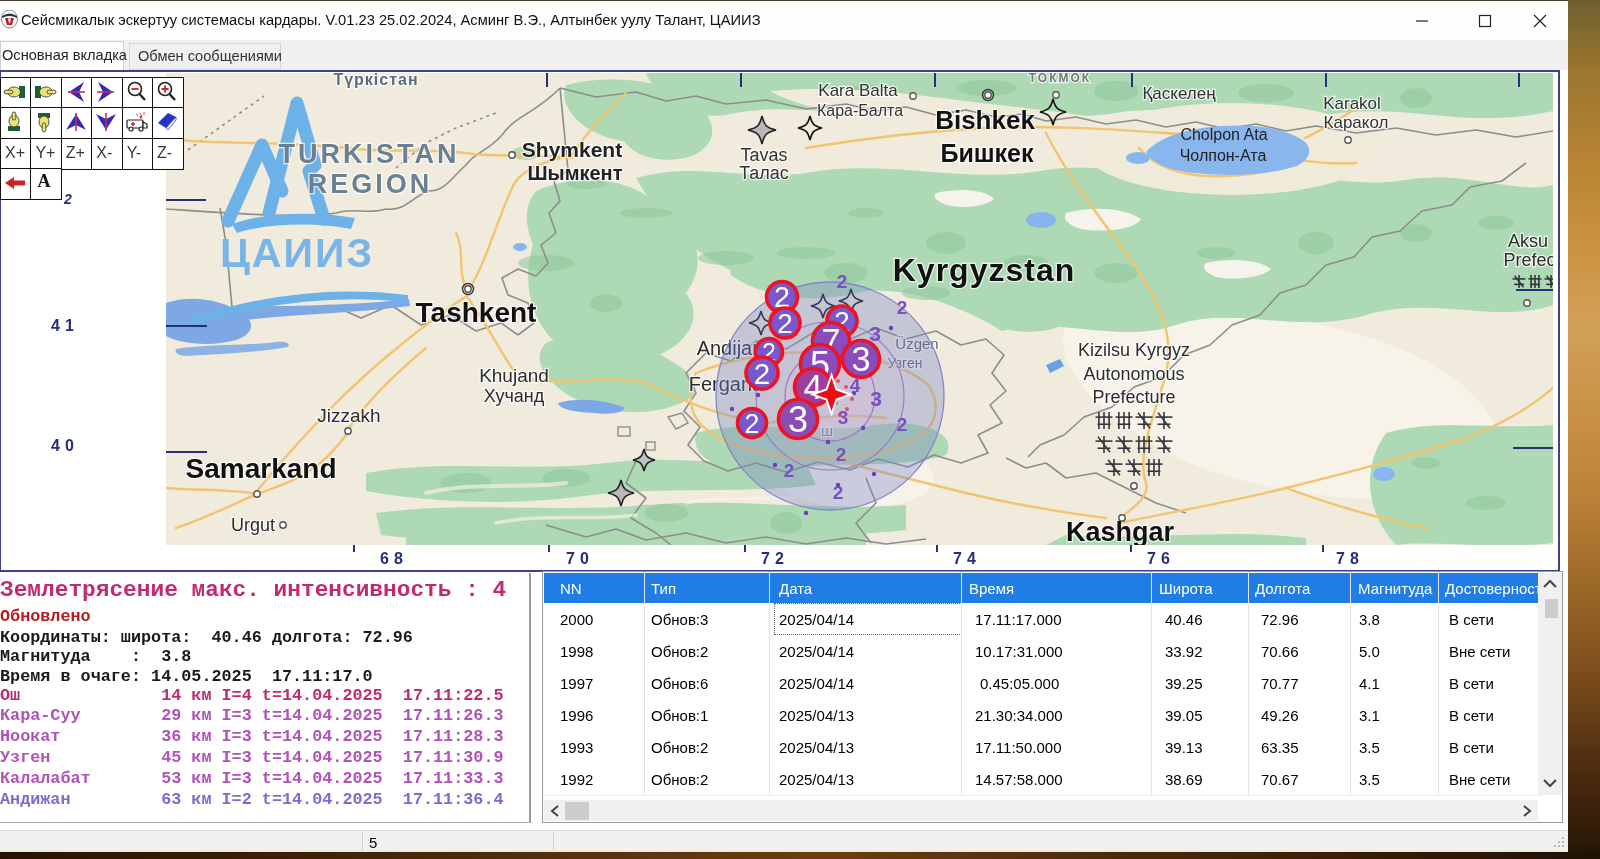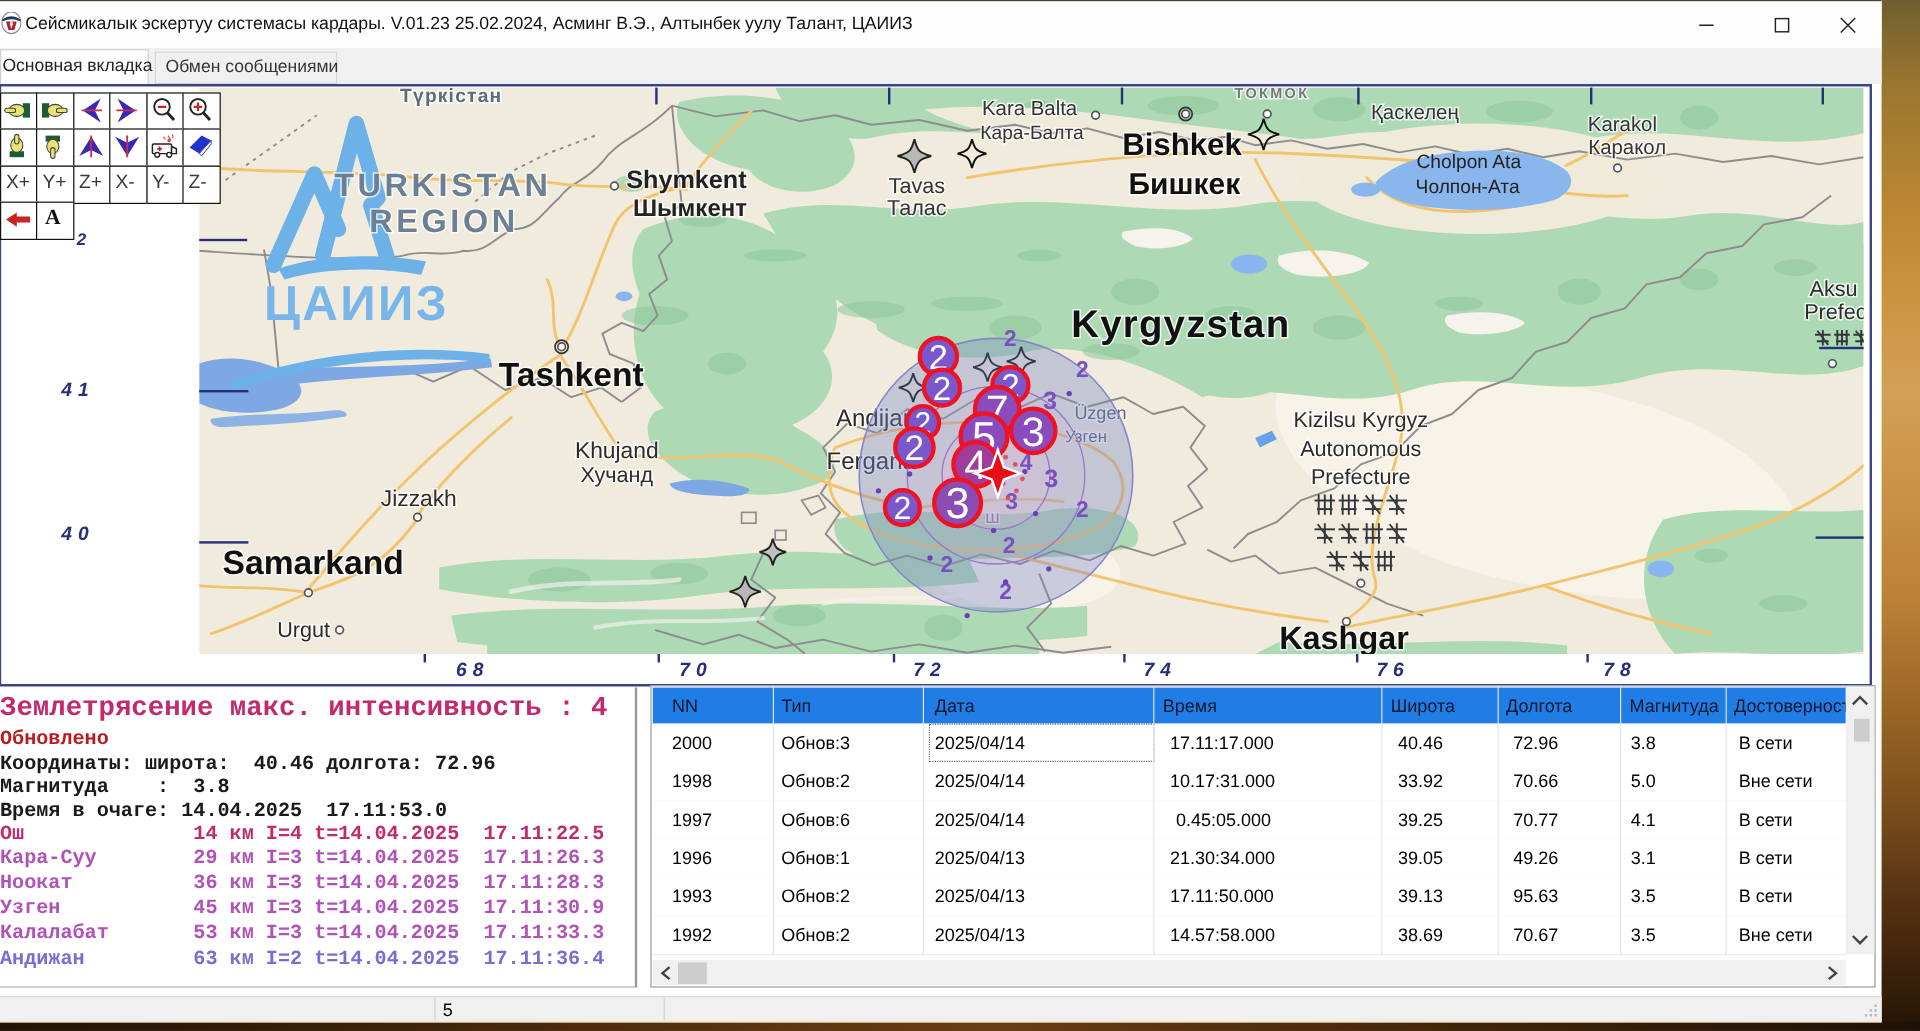--- a/index.html
+++ b/index.html
@@ -14,36 +14,36 @@
 #appicon{position:absolute;left:1px;top:9px;width:17px;height:19px;}
 .wbtn{position:absolute;top:0;width:56px;height:40px;color:#222;}
 
 #tabs{position:absolute;left:0;top:40px;width:1568px;height:30px;background:#f0f0f0;}
 .tab1{position:absolute;left:0;top:1px;width:124px;height:29px;background:#fff;border:1px solid #d0d0d0;border-bottom:none;box-sizing:border-box;}
 .tab2{position:absolute;left:129px;top:3px;width:152px;height:27px;background:#f0f0f0;border:1px solid #d5d5d5;box-sizing:border-box;}
 .tabtxt{font-size:14.6px;color:#3a3a3a;position:absolute;top:5px;white-space:nowrap;}
 
 #mappanel{position:absolute;left:0;top:70px;width:1560px;height:502px;background:#fff;border-top:2px solid #3c4386;border-bottom:2px solid #3c4386;border-right:2px solid #3c4386;border-left:1px solid #3c4386;box-sizing:border-box;}
 #mapsvg{position:absolute;left:166px;top:73px;width:1387px;height:472px;}
-.axlab{position:absolute;color:#252f7a;font-weight:bold;font-size:16px;letter-spacing:5px;font-style:italic;}
+.axlab{position:absolute;color:#252f7a;font-weight:bold;font-size:16px;letter-spacing:5px;}
 .tickv{position:absolute;width:2px;background:#252f7a;}
 .tickh{position:absolute;height:2px;background:#252f7a;}
 
 #toolbar{position:absolute;left:0;top:77px;}
 .tbrow{display:flex;}
 .tbc{width:30px;height:30px;background:#fff;border:1.6px solid #111;margin-right:-1.6px;margin-bottom:-1.6px;position:relative;}
 .tbc svg{position:absolute;left:1px;top:1px;}
 .tbtxt{font-size:16px;color:#3a3a3a;position:absolute;left:4px;top:5px;font-family:"Liberation Sans",sans-serif;}
 
 #textpanel{position:absolute;left:0;top:573px;width:529px;height:249px;background:#fff;border-right:2px solid #9a9a9a;border-bottom:1px solid #b0b0b0;box-sizing:content-box;overflow:hidden;font-family:"Liberation Mono",monospace;font-weight:bold;white-space:pre;}
 .tl{position:absolute;left:0;font-size:16.8px;}
 
 #tablepanel{position:absolute;left:542px;top:571px;width:1021px;height:252px;background:#fff;border:1px solid #9a9a9a;box-sizing:border-box;}
 #thead{position:absolute;left:1px;top:1px;width:995px;height:30px;background:#1f7de5;}
-.th{position:absolute;top:7px;color:#0f172a;font-size:15px;}
+.th{position:absolute;top:7px;color:#ffffff;font-size:15px;}
 .tr{position:absolute;left:1px;width:995px;height:32px;background:#fff;border-bottom:1px solid #ececec;}
 .td{position:absolute;top:8px;color:#000;font-size:15px;}
 .colline{position:absolute;top:0;width:1px;background:#e4e4e4;}
 
 .sb{position:absolute;background:#f0f0f0;}
 .sbthumb{position:absolute;background:#cdcdcd;}
 
 #status{position:absolute;left:0;top:830px;width:1568px;height:20px;background:#f0f0f0;border-top:1px solid #d9d9d9;}
 .stdiv{position:absolute;top:1px;width:1px;height:19px;background:#d0d0d0;}
 #winbot{position:absolute;left:0;top:850px;width:1568px;height:2px;background:#f5ead8;}
@@ -537,21 +537,21 @@
    <div class="tbc">
           <div class="tbtxt" style="left:6px;top:2px;font-weight:bold;font-size:18px;font-family:'Liberation Serif',serif;color:#111">A</div>
         </div>
   </div>
  </div>
  <div id="textpanel">
   <div class="tl" style="top:4px;font-size:22.8px;color:#c22a70">Землетрясение макс. интенсивность : 4</div>
   <div class="tl" style="top:34px;color:#b91c1c">Обновлено</div>
   <div class="tl" style="top:54.5px;color:#1a1a1a">Координаты: широта:  40.46 долгота: 72.96</div>
   <div class="tl" style="top:74px;color:#1a1a1a">Магнитуда    :  3.8</div>
-  <div class="tl" style="top:93.5px;color:#1a1a1a">Время в очаге: 14.04.2025  17.11:53.0</div>
+  <div class="tl" style="top:93.5px;color:#1a1a1a">Время в очаге: 14.05.2025  17.11:17.0</div>
   <div class="tl" style="top:113px;color:#c22a70">Ош              14 км I=4 t=14.04.2025  17.11:22.5</div>
   <div class="tl" style="top:133px;color:#b052b8">Кара-Суу        29 км I=3 t=14.04.2025  17.11:26.3</div>
   <div class="tl" style="top:154px;color:#b052b8">Ноокат          36 км I=3 t=14.04.2025  17.11:28.3</div>
   <div class="tl" style="top:175px;color:#b052b8">Узген           45 км I=3 t=14.04.2025  17.11:30.9</div>
   <div class="tl" style="top:196px;color:#b052b8">Калалабат       53 км I=3 t=14.04.2025  17.11:33.3</div>
   <div class="tl" style="top:217px;color:#7e6ad0">Андижан         63 км I=2 t=14.04.2025  17.11:36.4</div>
  </div>
  <div id="tablepanel">
   <div id="thead">
    <div class="th" style="left:16px">NN</div>
@@ -603,21 +603,21 @@
         <div class="td" style="left:717px">49.26</div>
    <div class="td" style="left:815px">3.1</div>
         <div class="td" style="left:905px">В сети</div>
   </div>
   <div class="tr" style="top:159px">
    <div class="td" style="left:16px">1993</div>
         <div class="td" style="left:107px">Обнов:2</div>
    <div class="td" style="left:235px">2025/04/13</div>
         <div class="td" style="left:431px">17.11:50.000</div>
    <div class="td" style="left:621px">39.13</div>
-        <div class="td" style="left:717px">95.63</div>
+        <div class="td" style="left:717px">63.35</div>
    <div class="td" style="left:815px">3.5</div>
         <div class="td" style="left:905px">В сети</div>
   </div>
   <div class="tr" style="top:191px">
    <div class="td" style="left:16px">1992</div>
         <div class="td" style="left:107px">Обнов:2</div>
    <div class="td" style="left:235px">2025/04/13</div>
         <div class="td" style="left:431px">14.57:58.000</div>
    <div class="td" style="left:621px">38.69</div>
         <div class="td" style="left:717px">70.67</div>

